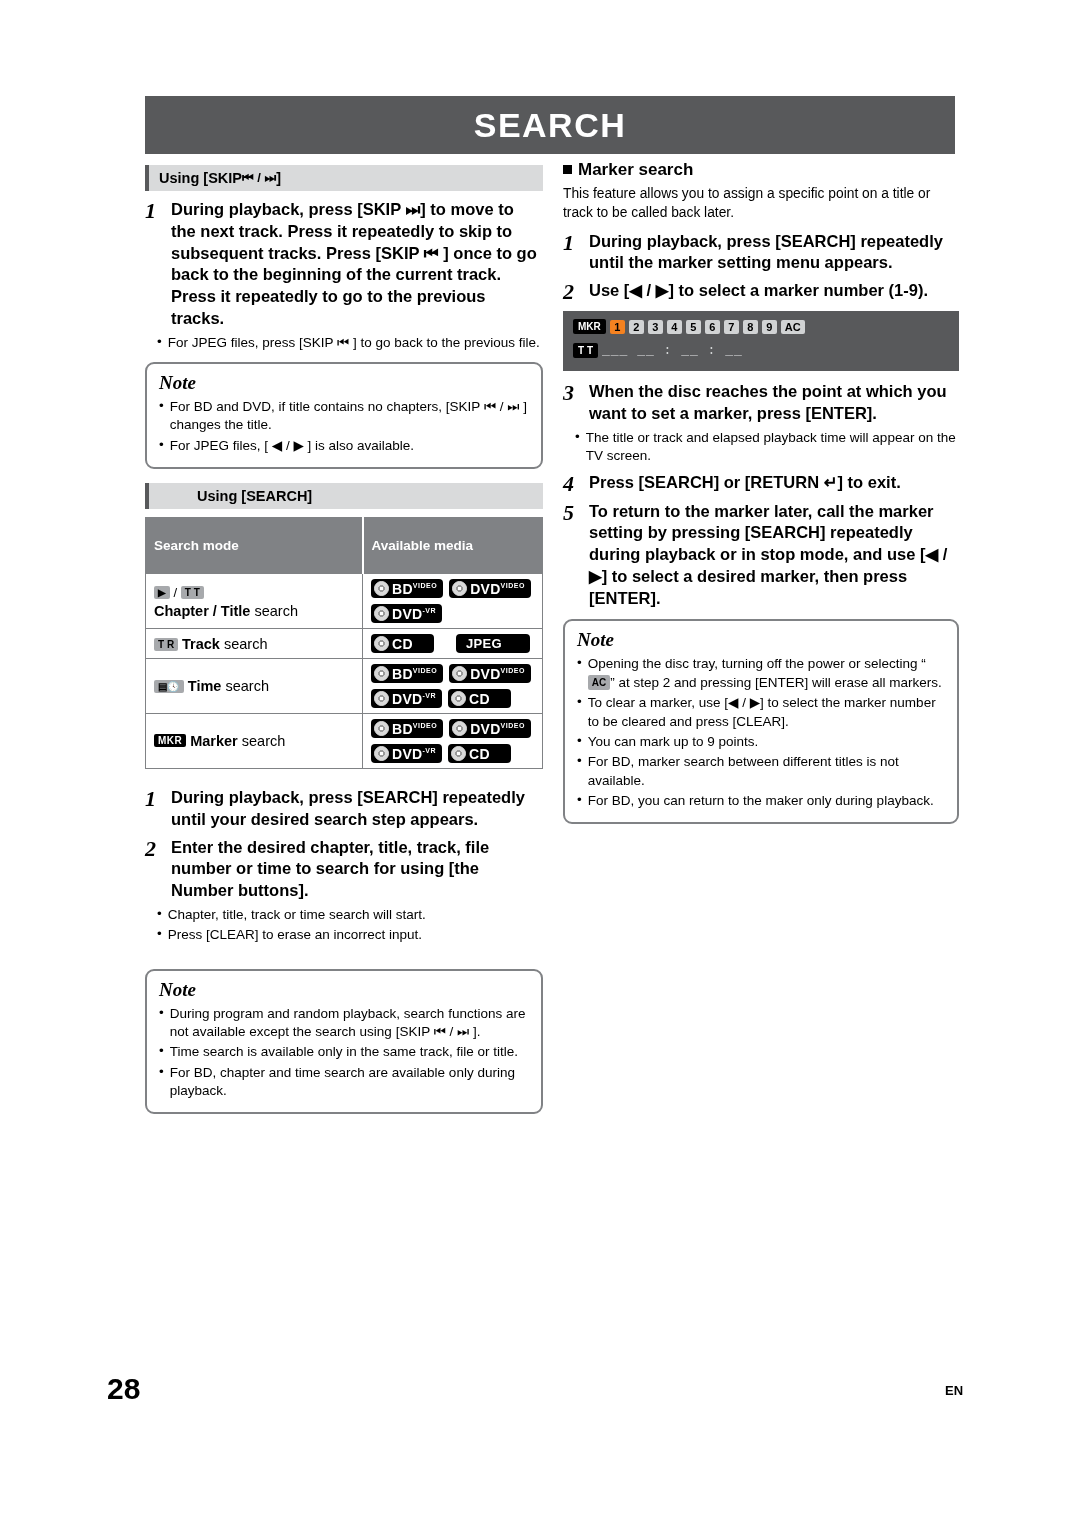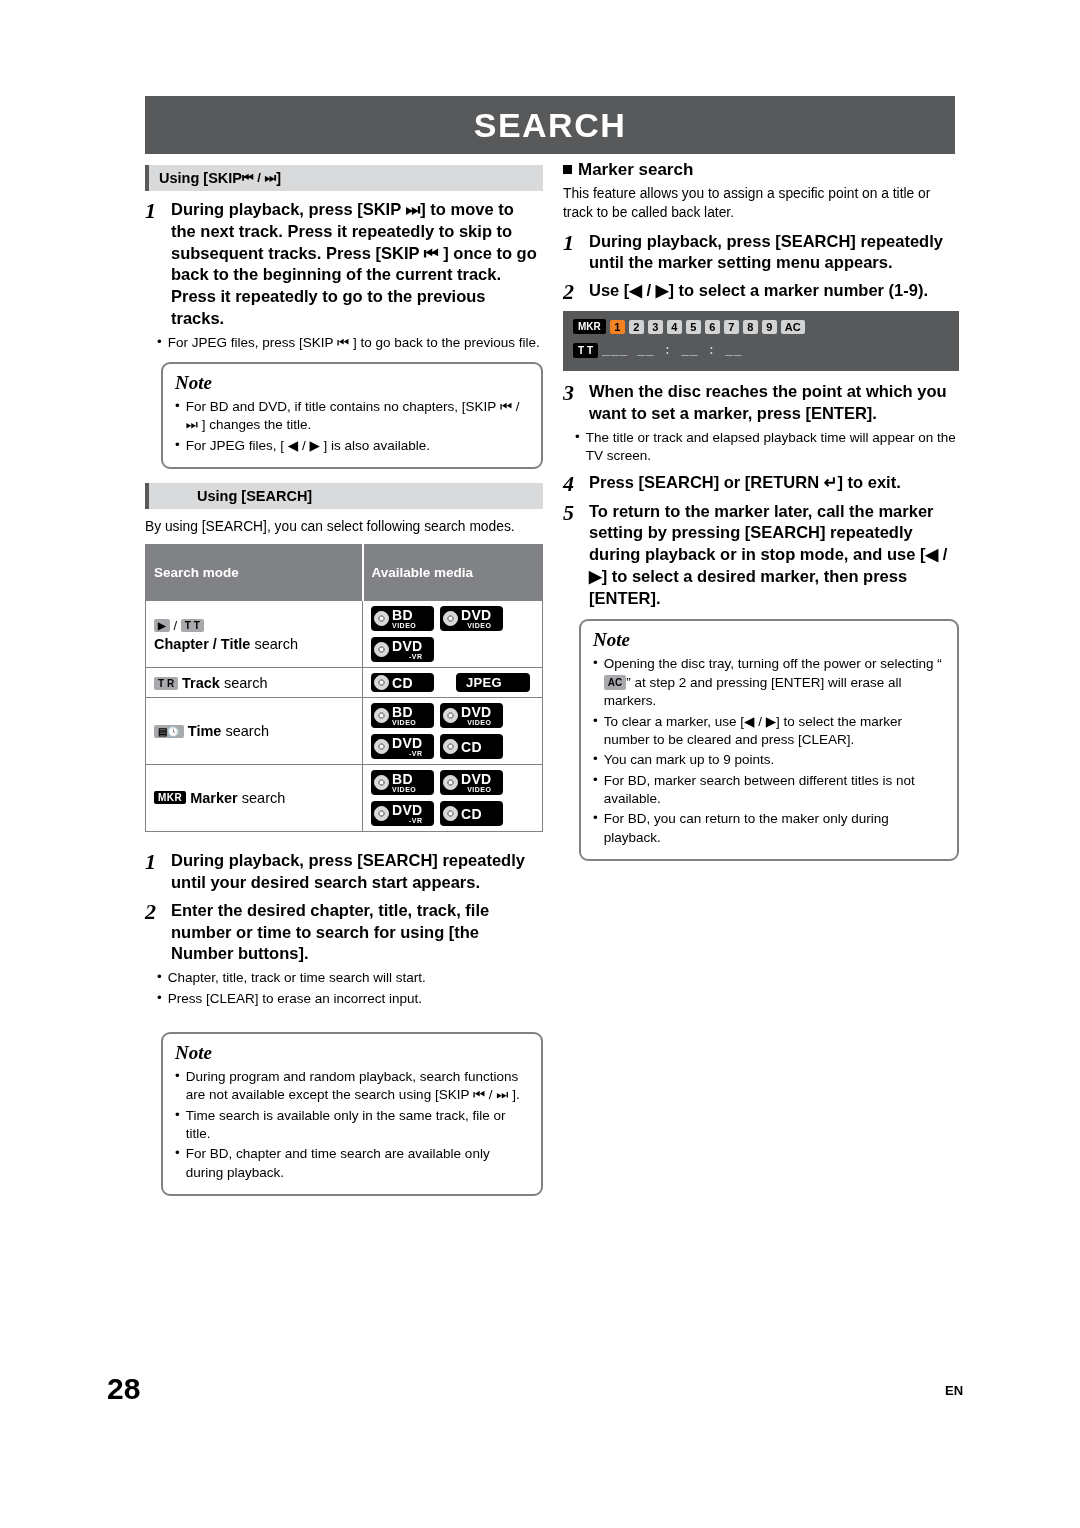--- a/index.html
+++ b/index.html
@@ -47,21 +47,21 @@
   .bullets{margin:4px 0 6px 12px;}
   .bullet{
     display:flex;gap:6px;font-size:13.5px;line-height:1.36;margin-bottom:2px;
   }
   .bullet .dot{line-height:1.2;}
   .para{font-size:13.8px;line-height:1.4;margin:2px 0 8px 0;}
 
   
   .note{
     border:2px solid #808285;border-radius:9px;
-    padding:8px 12px 10px 12px;margin:10px 0 12px 16px;
+    padding:8px 12px 10px 12px;margin:10px 0 12px 0;
     background:#fff;
   }
   .note-title{
     font-family:"Liberation Serif",serif;
     font-style:italic;font-weight:bold;font-size:19px;margin-bottom:4px;
   }
   .note .bullet{font-size:13.5px;}
 
   
   .pill{
@@ -95,21 +95,21 @@
     display:inline-flex;align-items:center;gap:3px;
     background:#000;color:#fff;border-radius:4px;
     padding:2px 6px 2px 3px;min-width:54px;
     font-weight:bold;position:relative;
   }
   .badge .disc{
     width:13px;height:13px;border-radius:50%;
     background:radial-gradient(circle at 50% 50%, #fff 0 18%, #9a9a9a 19% 38%, #d9d9d9 39% 100%);
     border:1px solid #ddd;flex:0 0 auto;
   }
-  .badge .lbl{display:flex;flex-direction:column;line-height:1;}
+  .badge .lbl{display:flex;flex-direction:row;line-height:1;}
   .badge .lbl .big{font-size:14px;letter-spacing:.3px;}
   .badge .lbl .sub{font-size:7px;letter-spacing:.5px;text-align:right;}
   .badge.jpeg{background:#000;padding:3px 10px;margin-left:16px;}
   .badge.jpeg .big{font-size:13px;}
 
   
   .mkr-strip{
     background:#58595b;width:396px;height:60px;margin:8px 0 10px 0;
     position:relative;
   }
@@ -171,21 +171,20 @@
       <div class="bullet">
         <span class="dot">•</span>
         <span>For JPEG files, [ ◀ / ▶ ] is also available.</span>
       </div>
     </div>
 
     <div class="sec-head" style="margin-top:14px;padding-left:48px;">
       <span>Using [SEARCH]</span>
     </div>
 
-    <div class="para">By using [SEARCH], you can select following search modes.</div>
 
     <table class="modes">
       <thead>
         <tr>
           <th class="c1">Search mode</th>
           <th>Available media</th>
         </tr>
       </thead>
       <tbody>
 
@@ -332,21 +331,21 @@
                   </span>
                 </span>
             </div>
           </td>
         </tr>
       </tbody>
     </table>
 
     <div class="step" style="margin-top:18px;">
       <div class="num">1</div>
-      <div class="txt">During playback, press [SEARCH] repeatedly until your desired search start appears.</div>
+      <div class="txt">During playback, press [SEARCH] repeatedly until your desired search step appears.</div>
     </div>
 
     <div class="step">
       <div class="num">2</div>
       <div class="txt">Enter the desired chapter, title, track, file number or time to search for using [the Number buttons].</div>
     </div>
 
     <div class="bullets">
       <div class="bullet">
         <span class="dot">•</span>

